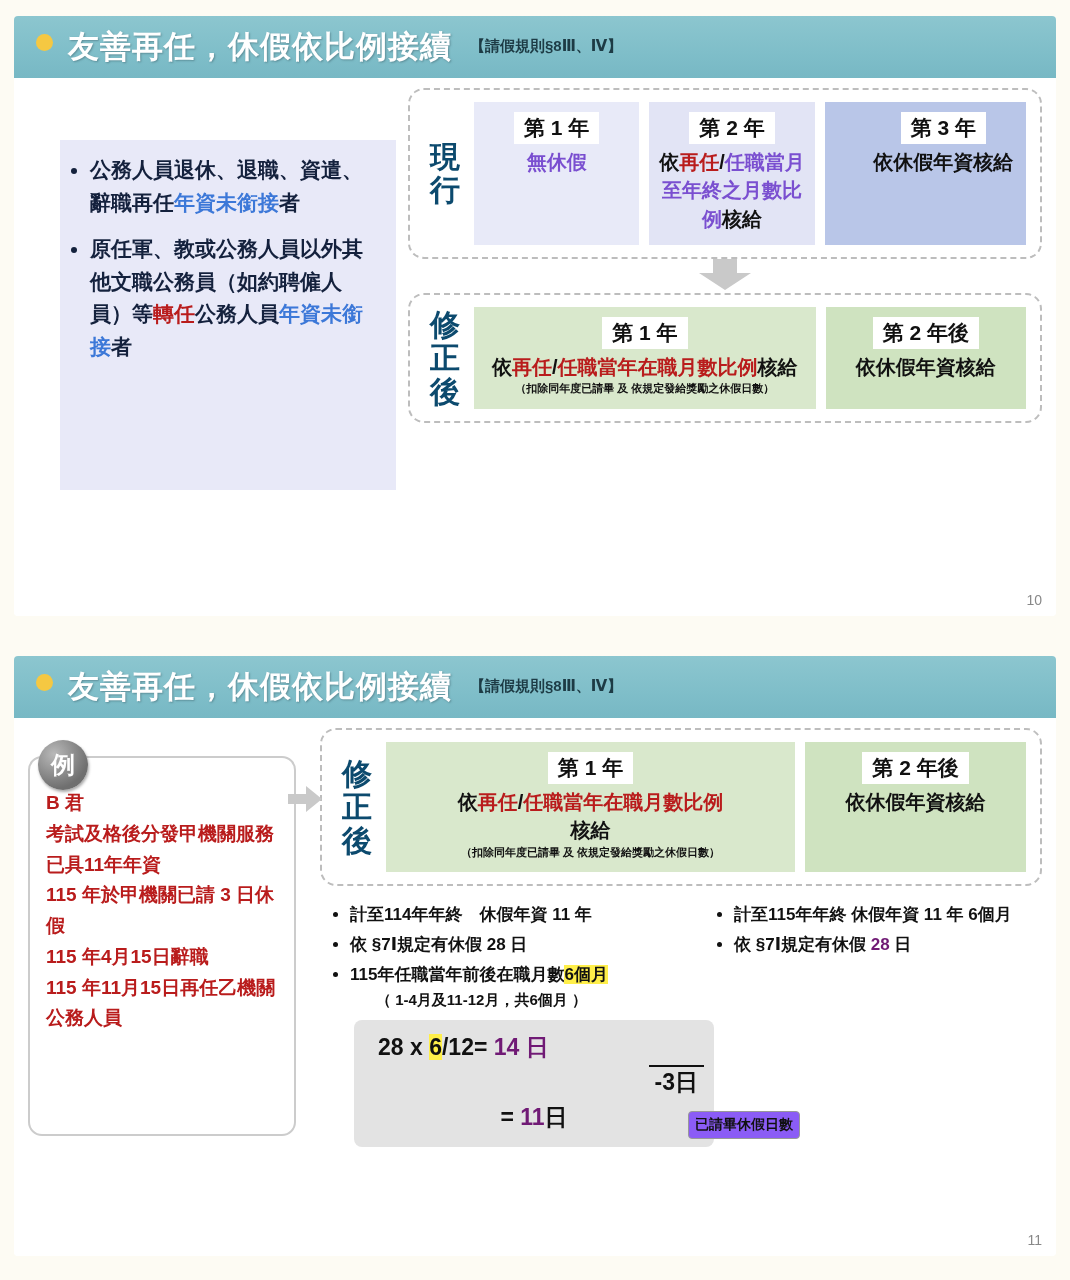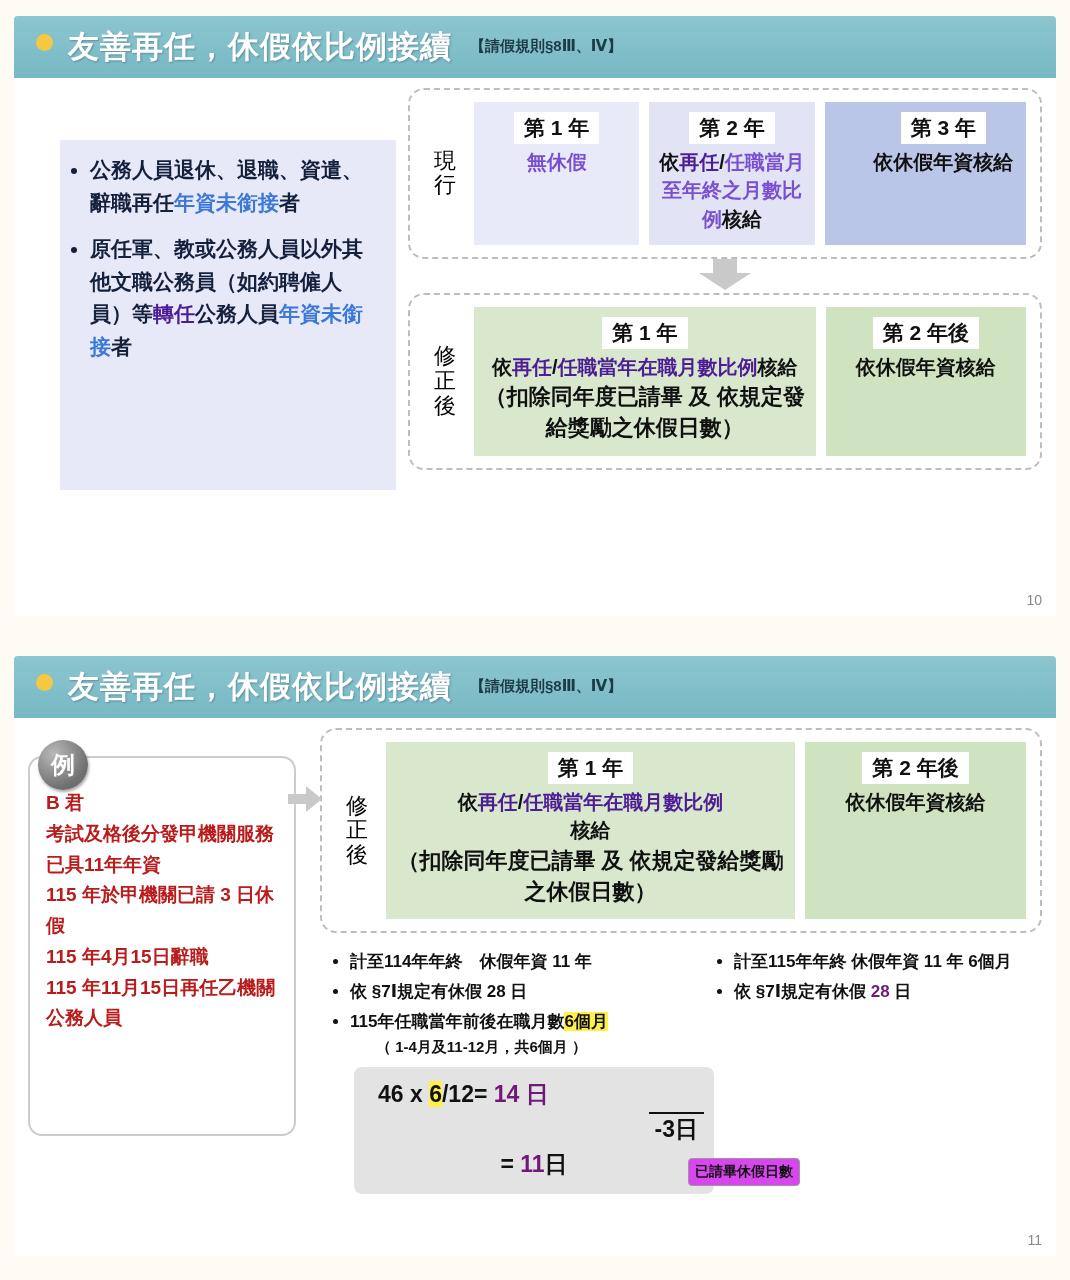--- a/index.html
+++ b/index.html
@@ -82,34 +82,34 @@
   }
   .leftbox ul { margin: 0; padding-left: 20px; }
   .leftbox li {
     font-size: 21px;
     font-weight: bold;
     color: #14213d;
     line-height: 1.55;
     margin-bottom: 14px;
   }
   .blue { color: #3c78d8; }
-  .pink { color: #4c1d95; }
+  .pink { color: #b91c1c; }
 
   .flowarea { flex: 1; position: relative; margin-left: 12px; }
   .dashbox {
     border: 2px dashed #bdbdbd;
     border-radius: 16px;
     padding: 12px 14px;
     display: flex;
     align-items: center;
   }
   .rowlabel {
-    font-size: 22px;
-    font-weight: normal;
-    color: #000000;
+    font-size: 30px;
+    font-weight: bold;
+    color: #0c4a6e;
     width: 42px;
     text-align: center;
     line-height: 1.12;
     margin-right: 8px;
   }
   .cards { display: flex; gap: 10px; flex: 1; }
   .card {
     flex: 1;
     padding: 10px 6px 12px 6px;
     text-align: center;
@@ -126,21 +126,21 @@
   }
   .c-lav  { background: #e8eaf8; }
   .c-lav2 { background: #e2e4f5; }
   .c-blue { background: #b9c6e8; padding-left: 42px; }
   .c-grn  { background: #d9e8cc; }
   .c-grn2 { background: #cfe3c0; }
   .cap-w  { background: #ffffff; }
   .purple { color: #7a4fd0; }
   .arrwrap { text-align: center; height: 34px; }
   .arrwrap svg { display: block; margin: 0 auto; }
-  .small { font-size: 22px; font-weight: bold; }
+  .small { font-size: 11px; font-weight: bold; }
 
   
   .s2 { display: flex; }
   .exwrap { width: 268px; position: relative; margin-top: 28px; }
   .exbadge {
     position: absolute;
     left: 10px; top: -16px;
     width: 50px; height: 50px;
     border-radius: 50%;
     background: radial-gradient(circle at 32% 28%, #b9b9b9, #6f6f6f 70%);
@@ -196,21 +196,21 @@
     color: #111;
     position: relative;
   }
   .calcline { padding-left: 14px; }
   .calc2 { text-align: right; margin-top: 2px; position: relative;}
   .calc2 .minus { border-top: 2px solid #111; padding: 0 6px; display:inline-block;}
   .calc3 { text-align: center; margin-top: 4px; }
   .tag {
     position: absolute;
     right: -96px; top: 46px;
-    background: #d946ef;
+    background: #8b5cf6;
     border: 1px solid #999;
     border-radius: 4px;
     font-size: 14px;
     font-weight: bold;
     padding: 4px 6px;
     color: #111;
     white-space: nowrap;
   }
   .blue2 { color: #701a75; }
 </style>
@@ -344,21 +344,21 @@
           <div class="bcol-l">
             <ul>
               <li>計至114年年終　休假年資 11 年</li>
               <li>依 §7Ⅰ規定有休假 28 日</li>
               <li><span>115年任職當年前後在職月數</span><span class="hl">6個月</span></li>
             </ul>
             <div class="note">（ 1-4月及11-12月，共6個月 ）</div>
 
             <div class="calcbox">
               <div class="calcline">
-                <span>46 x </span><span class="hl">6</span><span>/12= </span><span class="blue2">14 日</span>
+                <span>28 x </span><span class="hl">6</span><span>/12= </span><span class="blue2">14 日</span>
               </div>
               <div class="calc2">
                 <span class="minus">-3日</span>
                 <span class="tag">已請畢休假日數</span>
               </div>
               <div class="calc3">
                 <span>= </span><span class="blue2">11</span><span>日</span>
               </div>
             </div>
           </div>

